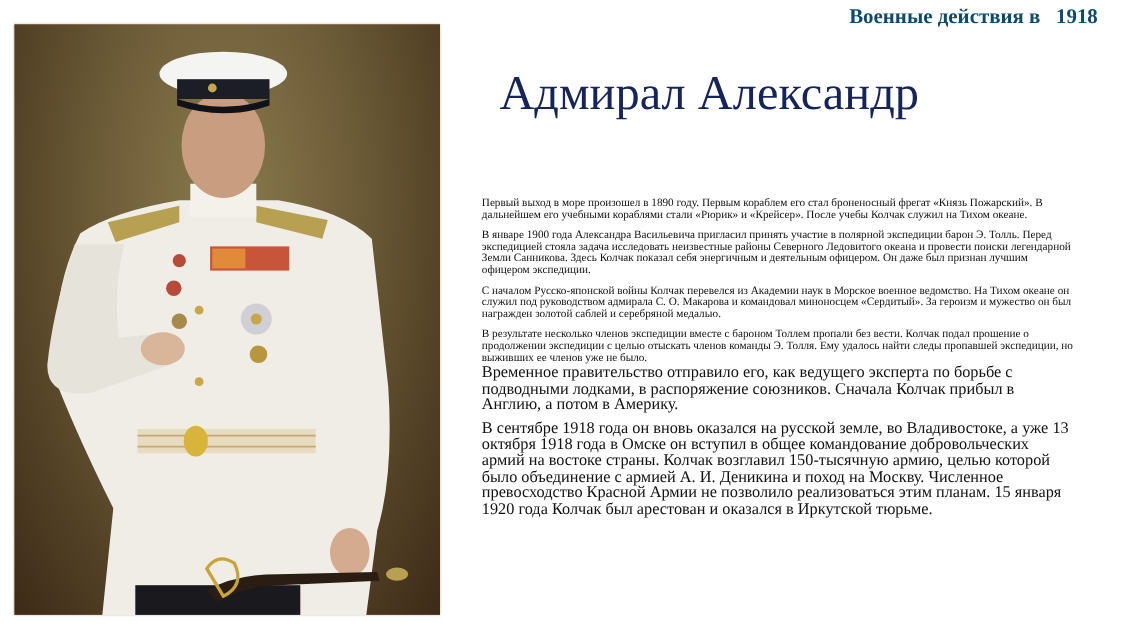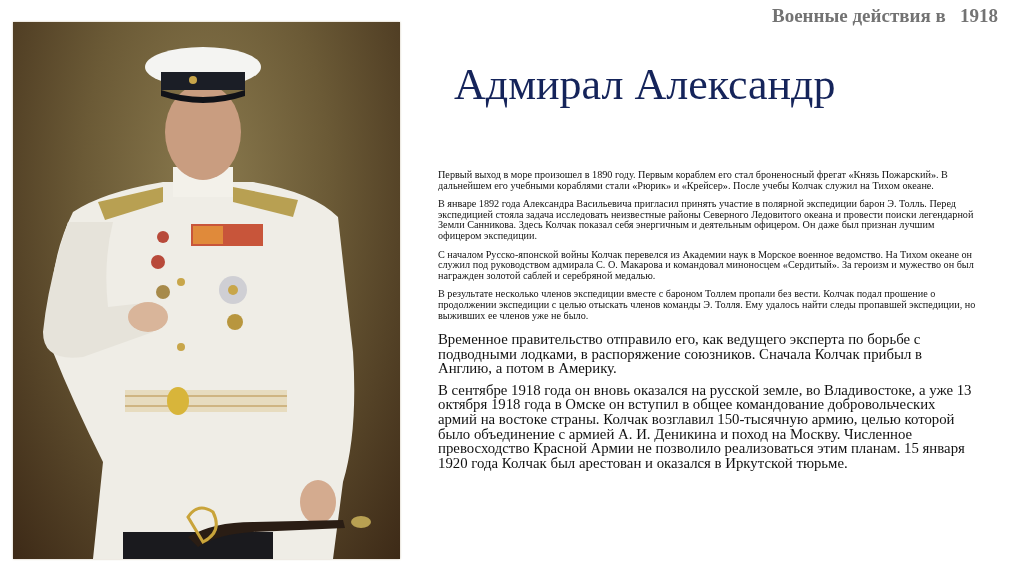--- a/index.html
+++ b/index.html
@@ -1,17 +1,17 @@
 <!DOCTYPE html>
 <html><head>
 <meta charset="utf-8">
 <style>
   html, body { margin:0; padding:0; }
   body { width:1024px; height:574px; background:#ffffff; position:relative; overflow:hidden; font-family:"Liberation Serif","DejaVu Serif",serif; }
-  .header-title { position:absolute; top:5px; right:26px; font-weight:bold; font-size:19px; color:#737373; white-space:pre; }
+  .header-title { position:absolute; top:5px; right:26px; font-weight:bold; font-size:19px; color:#0c4a6e; white-space:pre; }
   .portrait { position:absolute; left:13px; top:22px; width:387px; height:537px; overflow:hidden;
     background: radial-gradient(ellipse at 50% 30%, #8a7a4e 0%, #6b5a36 45%, #3d2a17 100%); box-shadow:0 0 2px #c9bfa8; }
   .portrait svg { width:100%; height:100%; display:block; }
   .slide-heading { position:absolute; left:438px; top:44px; font-size:44px; line-height:50px; color:#15245a; margin:16px; font-weight:normal; }
   .small-text { position:absolute; left:438px; width:540px; font-size:10.2px; line-height:10.6px; color:#111; }
   .small-text p { margin:0 0 8px 0; }
   .big-text { position:absolute; left:438px; width:540px; font-size:14.8px; line-height:14.6px; color:#111; }
   .big-text p { margin:0 0 7px 0; }
   b { font-weight:normal; }
 </style>
@@ -66,23 +66,23 @@
     <path d="M175 515 Q200 500 240 500 L330 498 L332 506 L240 510 Q205 512 185 525 Z" fill="#2a1d14"></path>
     <path d="M175 495 Q185 480 200 490 Q210 510 190 520 Z" fill="none" stroke="#c9a43a" stroke-width="3"></path>
     <ellipse cx="348" cy="500" rx="10" ry="6" fill="#b8a052"></ellipse>
   </svg>
 </div>
 
 <h1 class="slide-heading">
   <span>Адмирал Александр</span><br>
 </h1>
 
-<div class="small-text" style="top:170px;" id="small-block">
+<div class="small-text" style="top:180px;" id="small-block">
     <p><span>Первый выход в море произошел в 1890 году. Первым кораблем его стал броненосный фрегат «Князь Пожарский». В дальнейшем его учебными кораблями стали «Рюрик» и «Крейсер». После учебы Колчак служил на Тихом океане.</span></p>
-    <p><span>В январе 1892 года Александра Васильевича пригласил принять участие в </span><b>полярной экспедиции</b><span> барон Э. Толль. Перед экспедицией стояла задача исследовать неизвестные районы Северного Ледовитого океана и провести поиски легендарной Земли Санникова. Здесь Колчак показал себя энергичным и деятельным офицером. Он даже был признан лучшим офицером экспедиции.</span></p>
+    <p><span>В январе 1900 года Александра Васильевича пригласил принять участие в </span><b>полярной экспедиции</b><span> барон Э. Толль. Перед экспедицией стояла задача исследовать неизвестные районы Северного Ледовитого океана и провести поиски легендарной Земли Санникова. Здесь Колчак показал себя энергичным и деятельным офицером. Он даже был признан лучшим офицером экспедиции.</span></p>
     <p><span>С началом </span><b>Русско-японской войны</b><span> Колчак перевелся из Академии наук в Морское военное ведомство. На Тихом океане он служил под руководством адмирала С. О. Макарова и командовал миноносцем «Сердитый». За героизм и мужество он был награжден золотой саблей и серебряной медалью.</span></p>
     <p><span>В результате несколько членов экспедиции вместе с бароном Толлем пропали без вести. Колчак подал прошение о продолжении экспедиции с целью отыскать членов команды Э. Толля. Ему удалось найти следы пропавшей экспедиции, но выживших ее членов уже не было.</span></p>
   </div>
 
 <div class="big-text" style="top:332px;" id="big-block">
     <p><b>Временное правительство</b><span> отправило его, как ведущего эксперта по борьбе с подводными лодками, в распоряжение союзников. Сначала Колчак прибыл в Англию, а потом в Америку.</span></p>
     <p><b>В сентябре 1918</b><span> года он вновь оказался на русской земле, во Владивостоке, а уже </span><b>13 октября 1918 года в Омске</b><span> он вступил в общее командование добровольческих армий на востоке страны. Колчак возглавил 150-тысячную армию, целью которой было объединение с армией А. И. Деникина и поход на Москву. Численное превосходство Красной Армии не позволило реализоваться этим планам. 15 января 1920 года Колчак был арестован и оказался в Иркутской тюрьме.</span></p>
   </div>
 
 </body></html>

